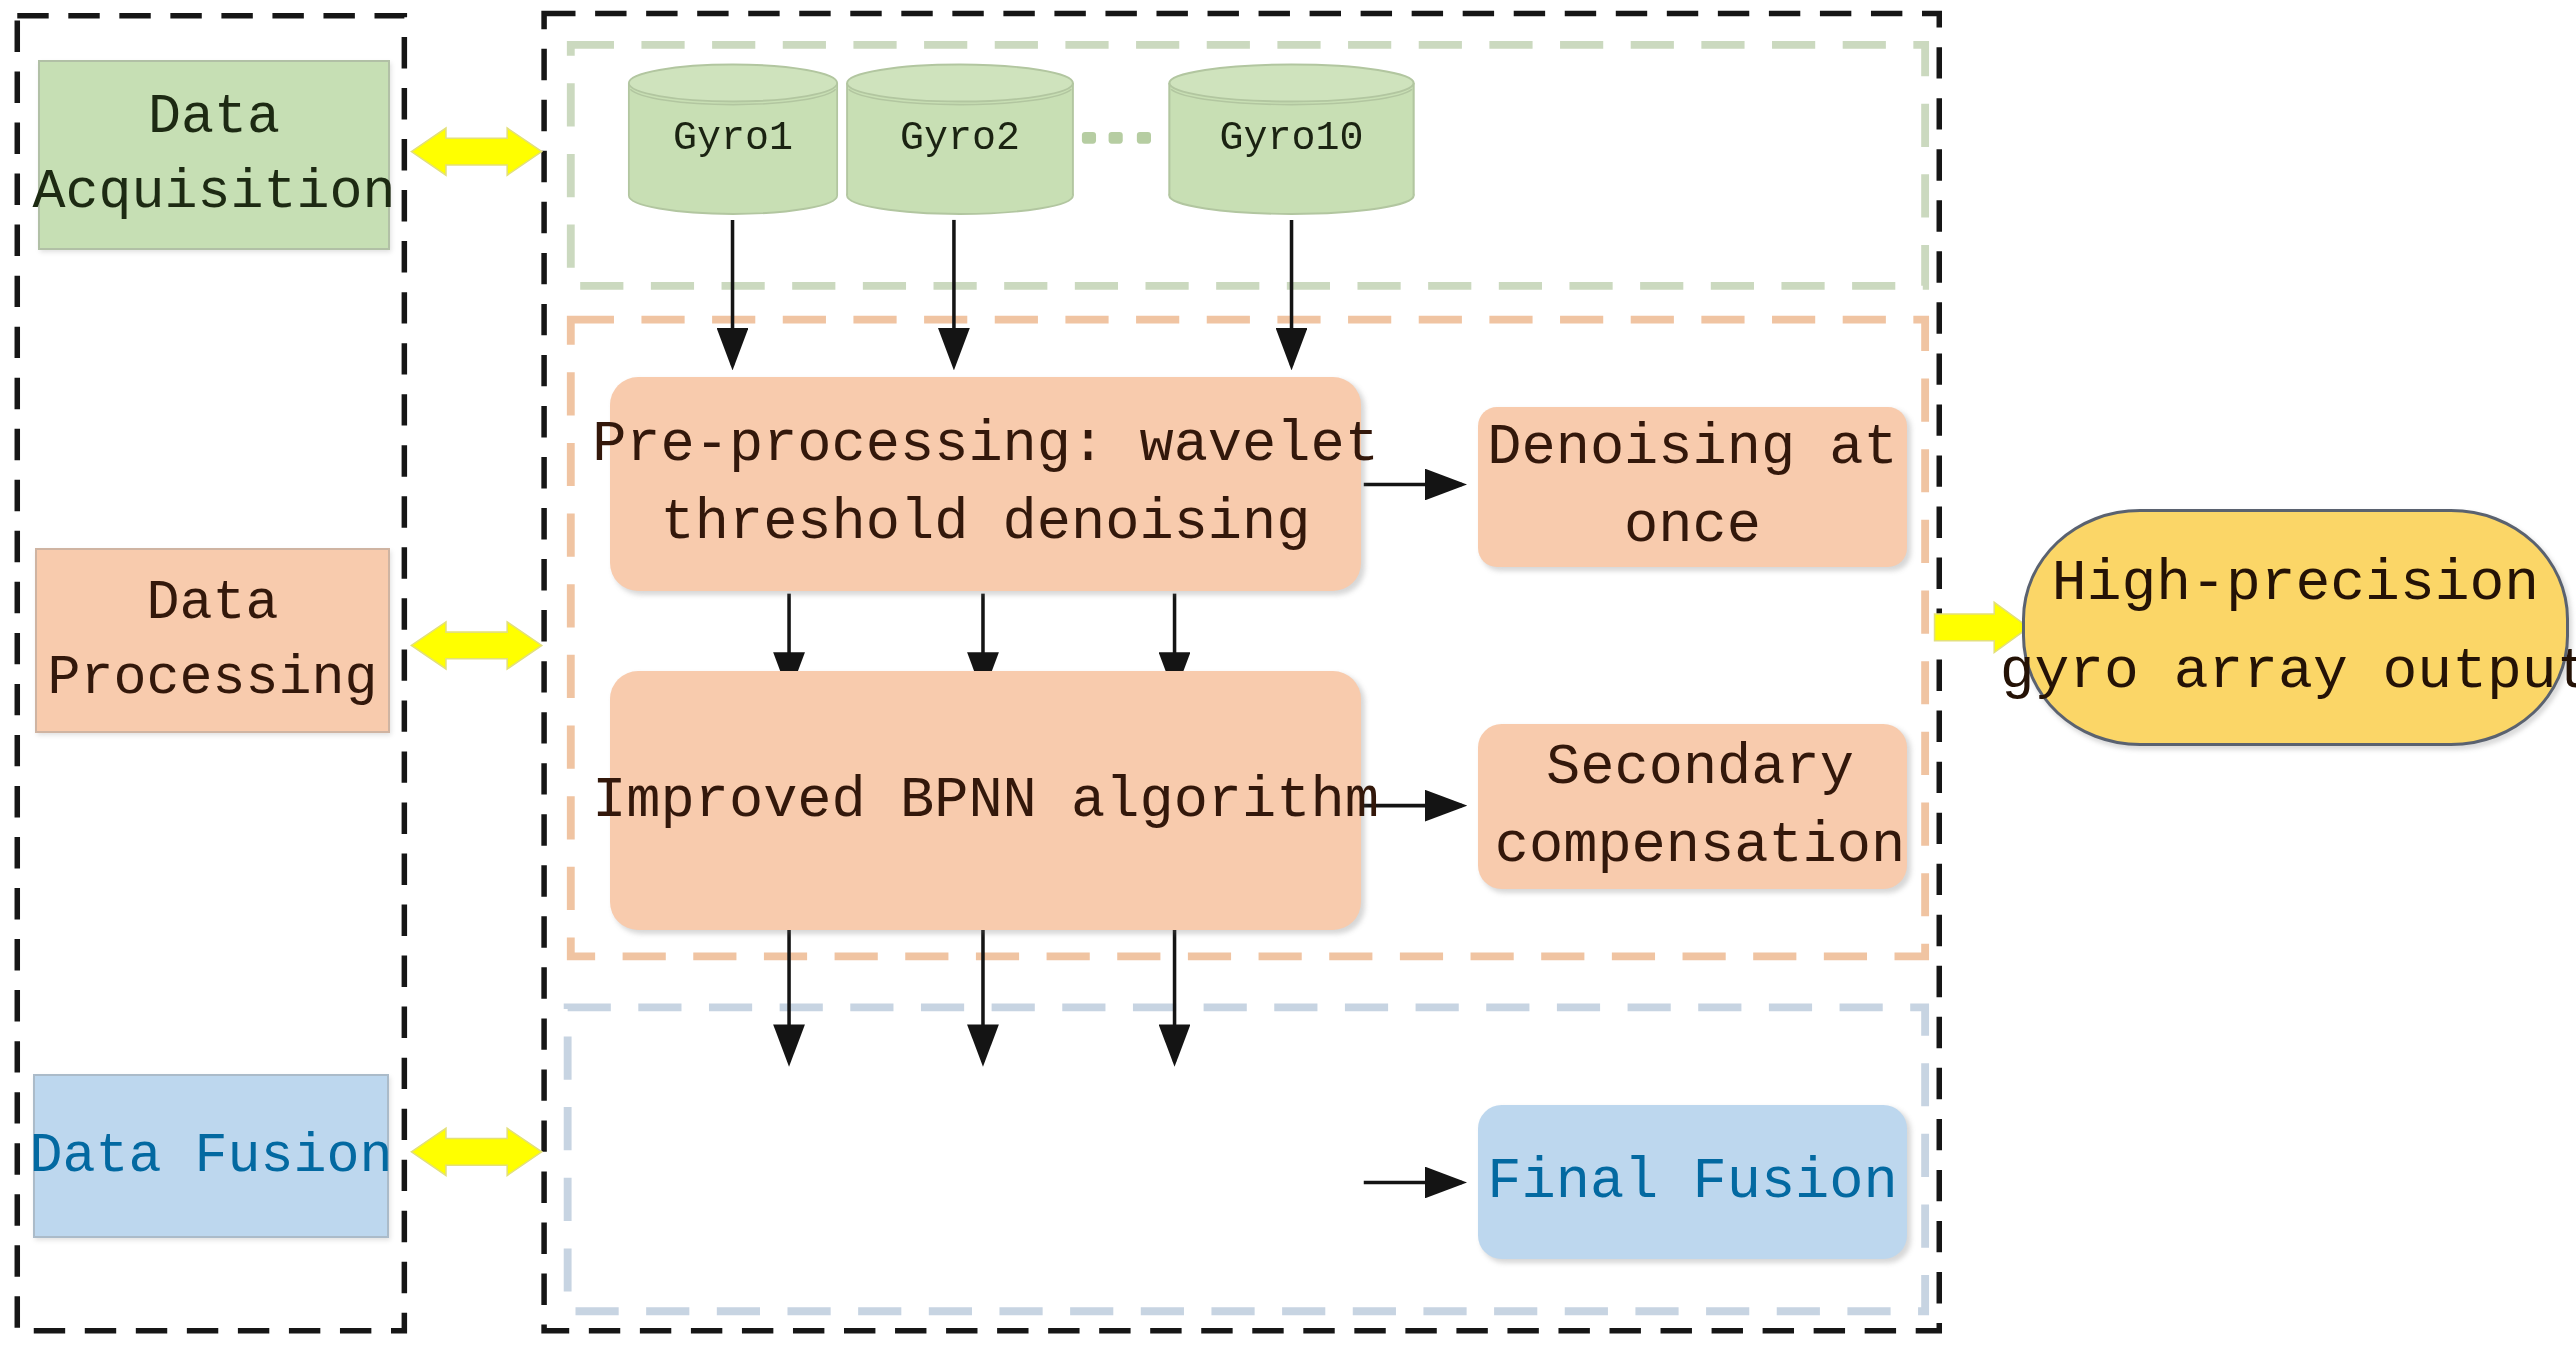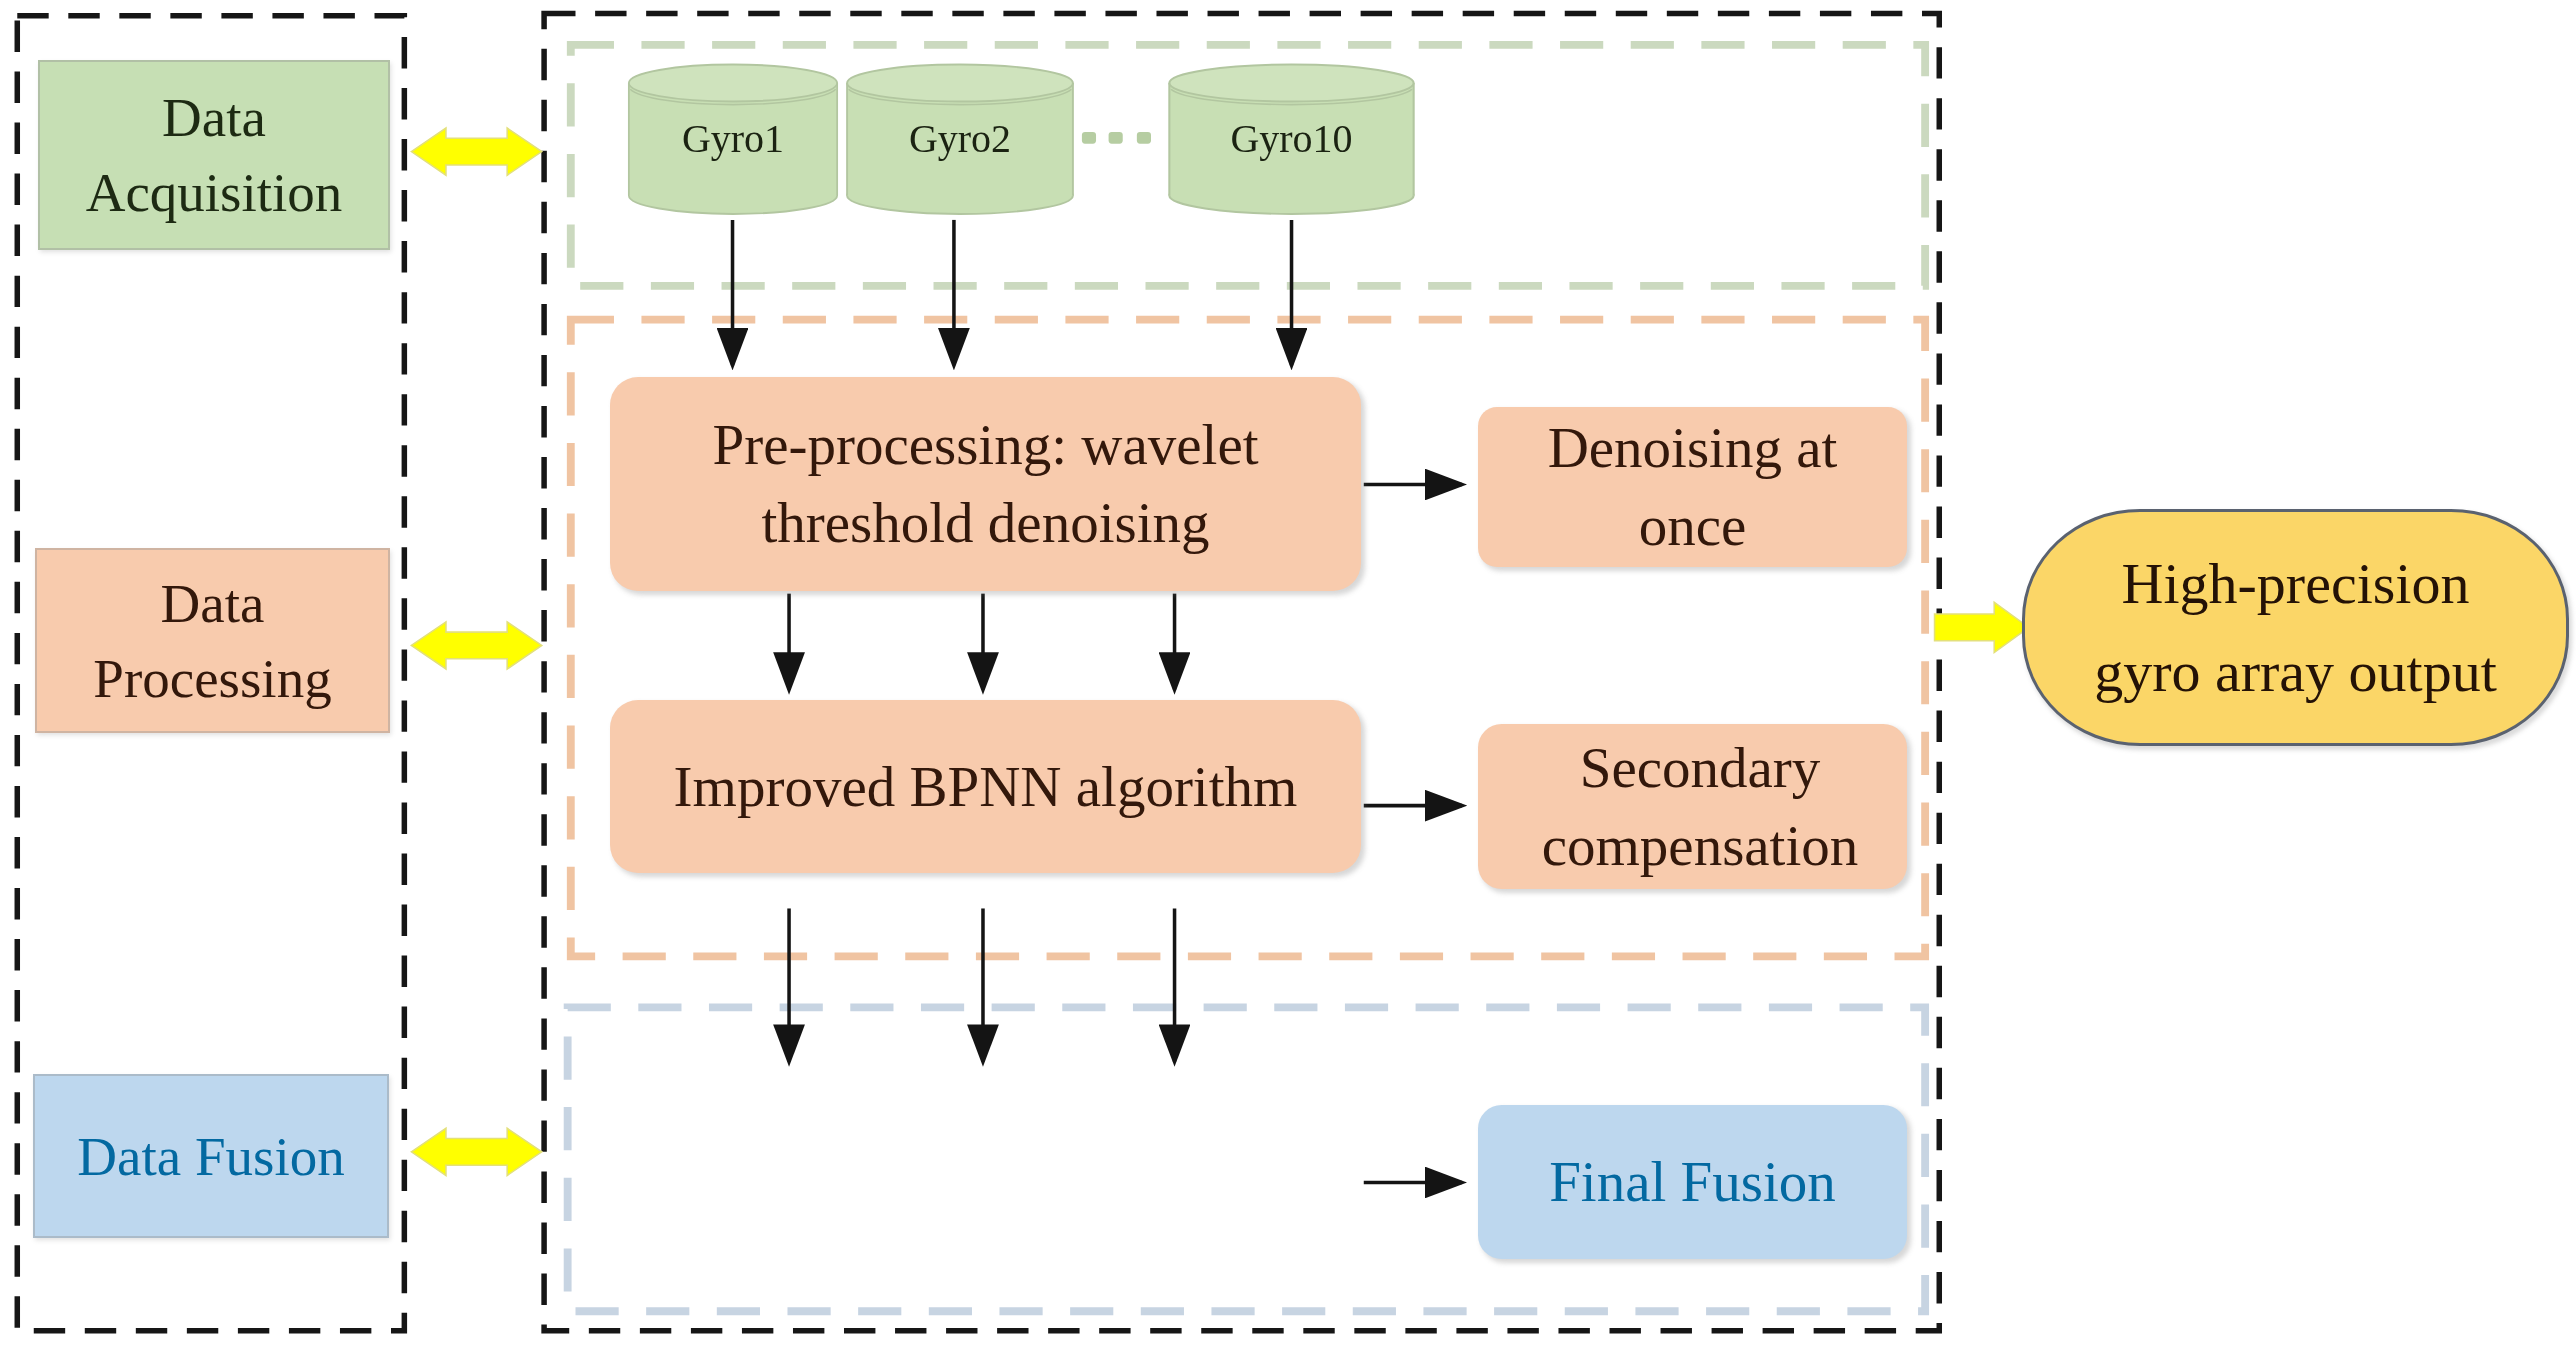--- a/index.html
+++ b/index.html
@@ -5,21 +5,21 @@
   html, body {
     margin: 0;
     padding: 0;
     background: #ffffff;
   }
   .canvas {
     position: relative;
     width: 2576px;
     height: 1349px;
     background: #ffffff;
-    font-family: Liberation Serif, serif;
+    font-family: Liberation Mono, monospace;
     overflow: hidden;
   }
   .layer {
     position: absolute;
     left: 0; top: 0;
     width: 2576px;
     height: 1349px;
   }
   .node {
     position: absolute;
@@ -187,21 +187,21 @@
   <div class="node proc fill-orange" style="left:610px; top:377px; width:751px; height:214px;">
     <span>Pre-processing: wavelet</span>
     <span>threshold denoising</span>
   </div>
 
   <div class="node proc fill-orange" style="left:1478px; top:407px; width:429px; height:160px; border-radius:19px;">
     <span>Denoising at</span>
     <span>once</span>
   </div>
 
-  <div class="node proc fill-orange" style="left:610px; top:700px; width:751px; height:173px;">
+  <div class="node proc fill-orange" style="left:610px; top:671px; width:751px; height:259px;">
     <span>Improved BPNN algorithm</span>
   </div>
 
   <div class="node proc fill-orange" style="left:1478px; top:724px; width:429px; height:165px; border-radius:23.6px;padding-left:15px;">
     <span>Secondary</span>
     <span>compensation</span>
   </div>
 
 
   <div class="node output-capsule" style="left:2022px; top:509px; width:547px; height:237px;">

